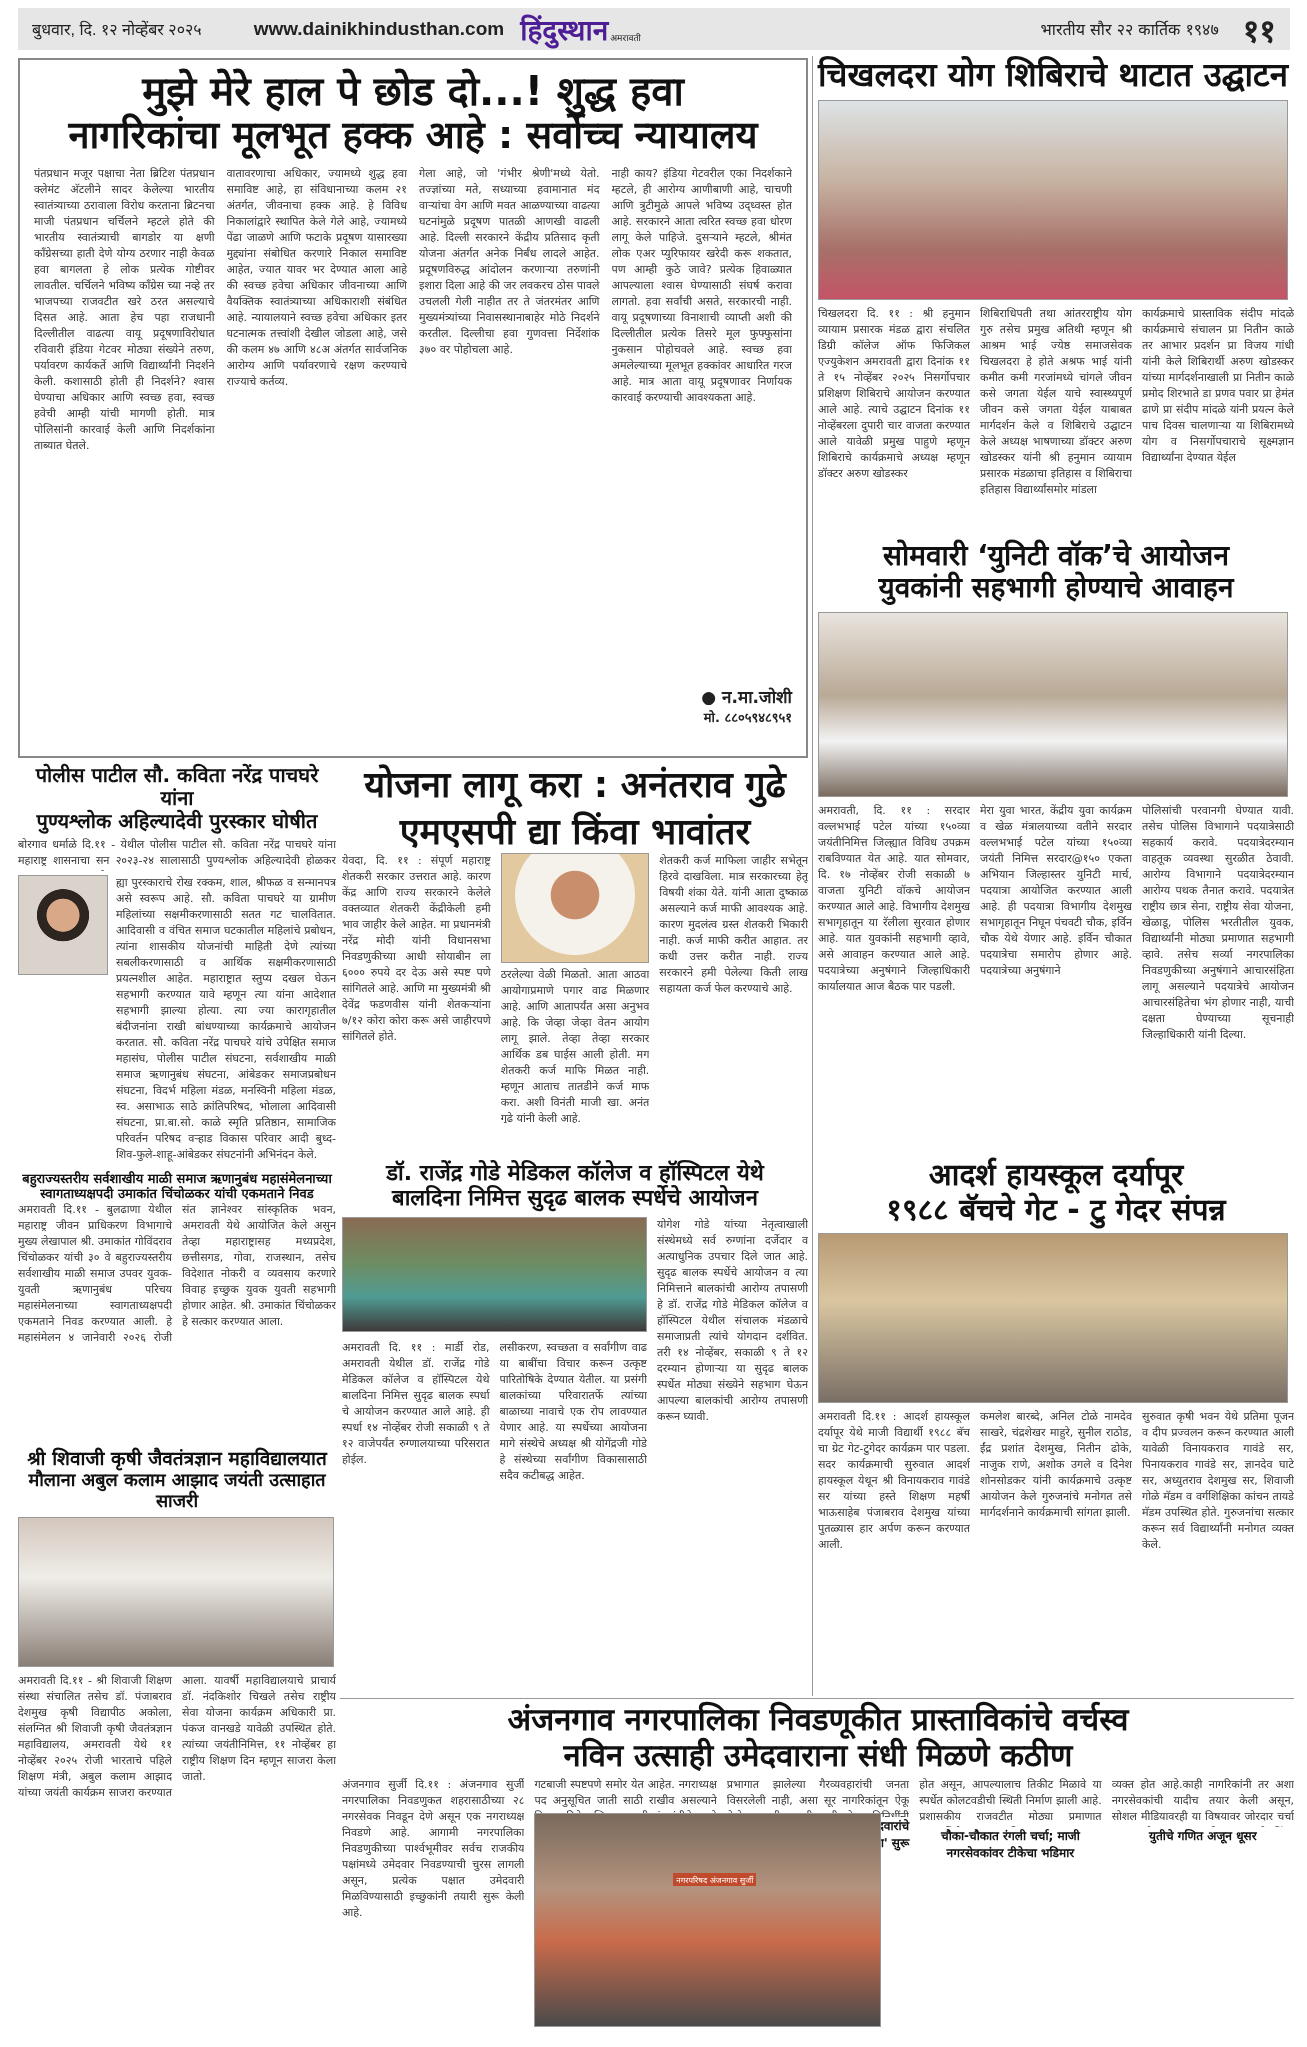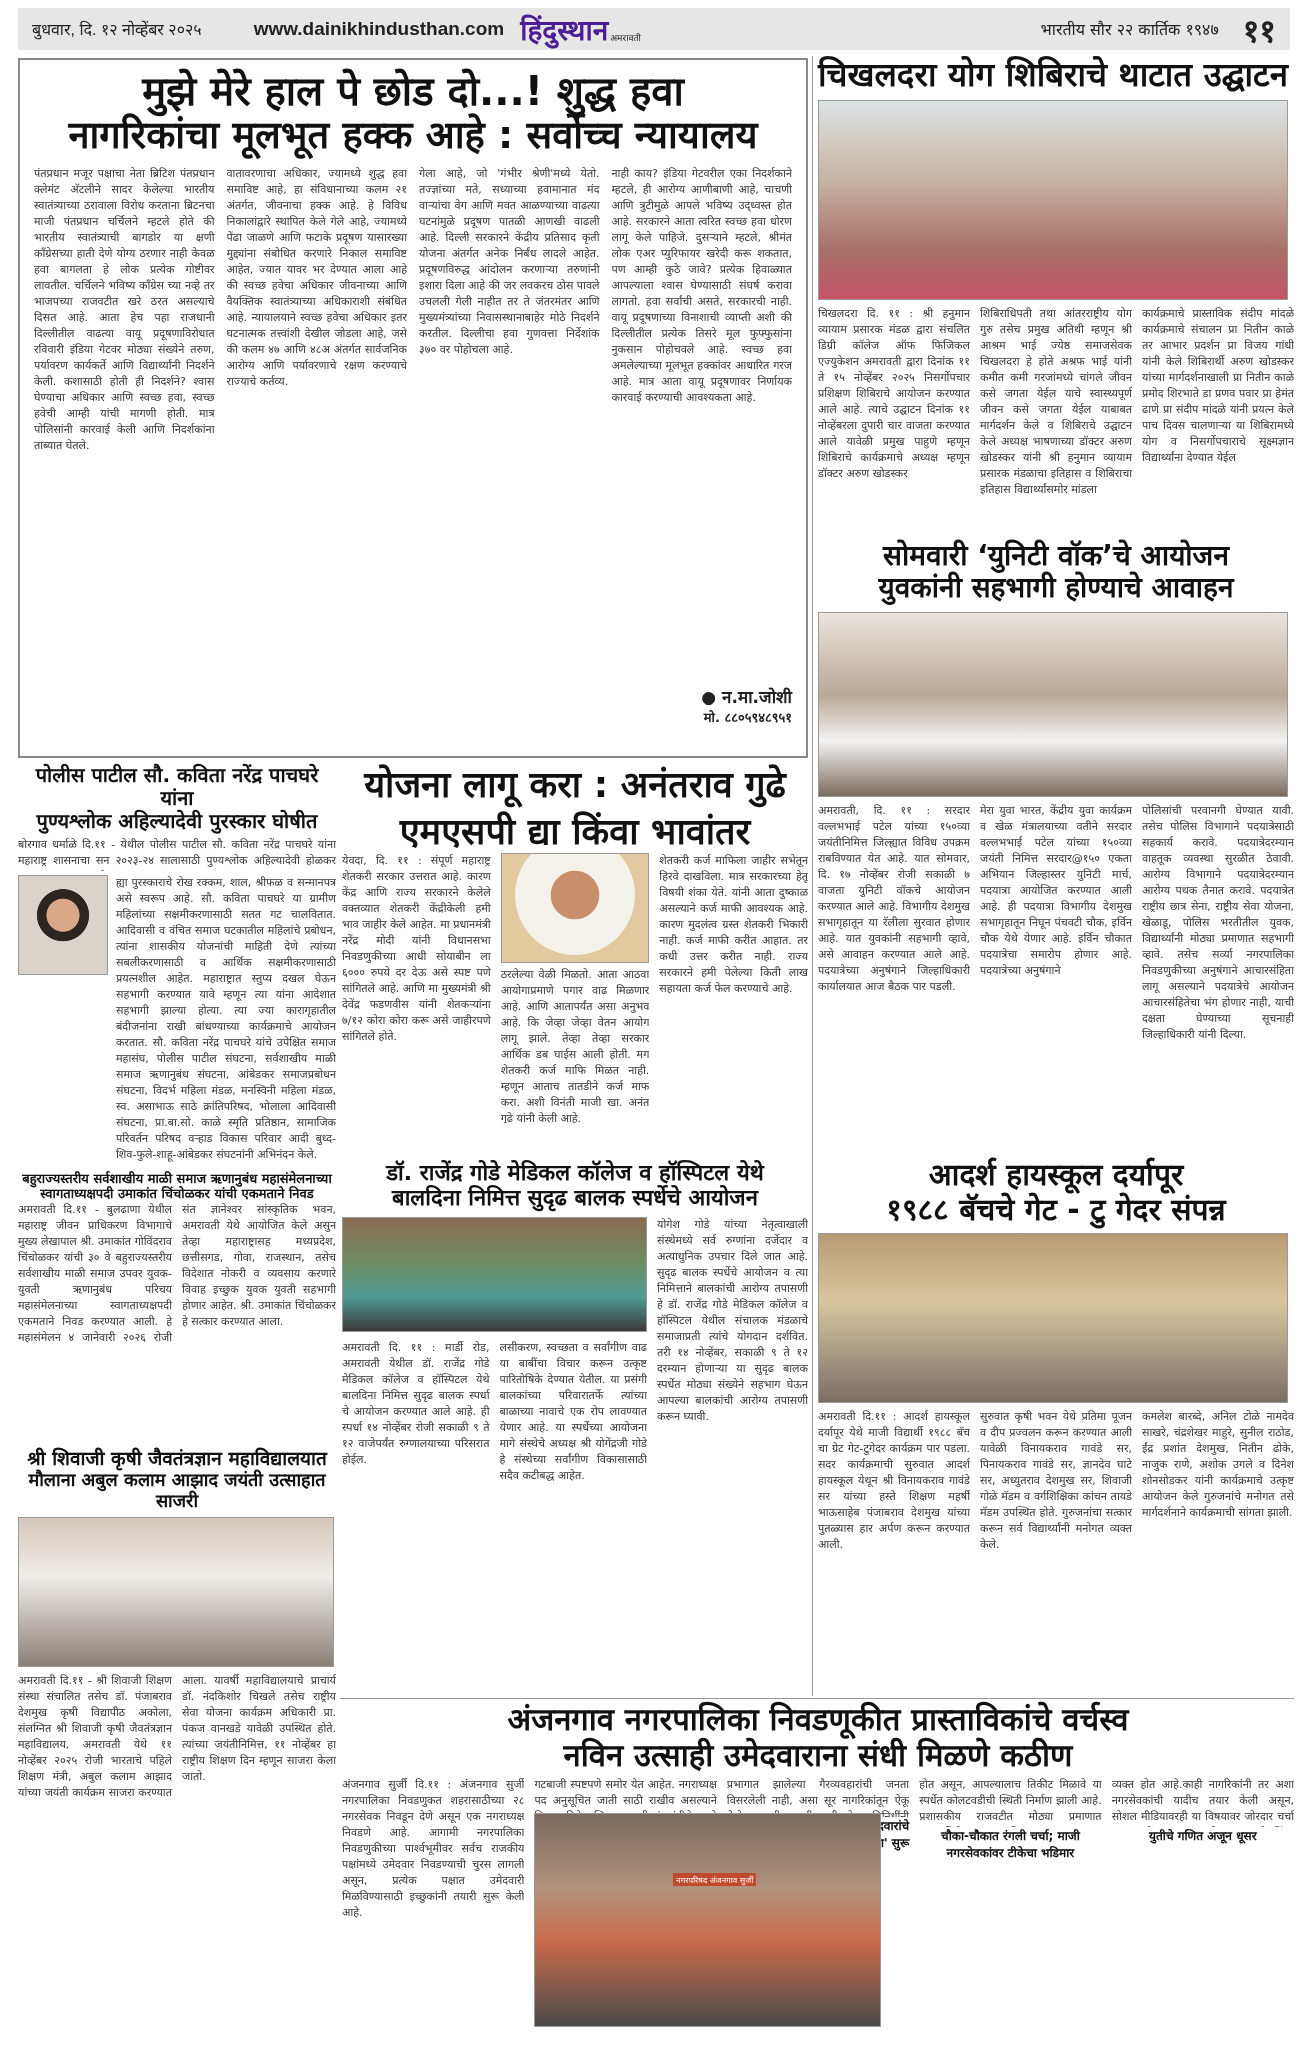--- a/index.html
+++ b/index.html
@@ -133,22 +133,22 @@
     <div class="body-text">लसीकरण, स्वच्छता व सर्वांगीण वाढ या बाबींचा विचार करून उत्कृष्ट पारितोषिके देण्यात येतील. या प्रसंगी बालकांच्या परिवारातर्फे त्यांच्या बाळाच्या नावाचे एक रोप लावण्यात येणार आहे. या स्पर्धेच्या आयोजना मागे संस्थेचे अध्यक्ष श्री योगेंद्रजी गोडे हे संस्थेच्या सर्वांगीण विकासासाठी सदैव कटीबद्ध आहेत.</div>
   </div>
 </div>
 
 <div class="abs" style="left:818px;top:1158px;width:476px;height:540px;">
   <div class="hl" style="font-size:30px;">आदर्श हायस्कूल दर्यापूर</div>
   <div class="hl" style="font-size:30px;">१९८८ बॅचचे गेट - टु गेदर संपन्न</div>
   <div class="photo p6" style="width:470px;height:170px;margin-top:6px;"></div>
   <div class="cols" style="margin-top:6px;height:260px;gap:10px;">
     <div class="body-text">अमरावती दि.११ : आदर्श हायस्कूल दर्यापूर येथे माजी विद्यार्थी १९८८ बॅच चा ग्रेट गेट-टुगेदर कार्यक्रम पार पडला. सदर कार्यक्रमाची सुरुवात आदर्श हायस्कूल येथून श्री विनायकराव गावंडे सर यांच्या हस्ते शिक्षण महर्षी भाऊसाहेब पंजाबराव देशमुख यांच्या पुतळ्यास हार अर्पण करून करण्यात आली.</div>
+    <div class="body-text">कमलेश बारब्दे, अनिल टोळे नामदेव साखरे, चंद्रशेखर माहुरे, सुनील राठोड, ईंद्र प्रशांत देशमुख, नितीन ढोके, नाजुक राणे, अशोक उगले व दिनेश शोनसोडकर यांनी कार्यक्रमाचे उत्कृष्ट आयोजन केले गुरुजनांचे मनोगत तसे मार्गदर्शनाने कार्यक्रमाची सांगता झाली.</div>
     <div class="body-text">सुरुवात कृषी भवन येथे प्रतिमा पूजन व दीप प्रज्वलन करून करण्यात आली यावेळी विनायकराव गावंडे सर, पिनायकराव गावंडे सर, ज्ञानदेव घाटे सर, अध्युतराव देशमुख सर, शिवाजी गोळे मॅडम व वर्गशिक्षिका कांचन तायडे मॅडम उपस्थित होते. गुरुजनांचा सत्कार करून सर्व विद्यार्थ्यांनी मनोगत व्यक्त केले.</div>
-    <div class="body-text">कमलेश बारब्दे, अनिल टोळे नामदेव साखरे, चंद्रशेखर माहुरे, सुनील राठोड, ईंद्र प्रशांत देशमुख, नितीन ढोके, नाजुक राणे, अशोक उगले व दिनेश शोनसोडकर यांनी कार्यक्रमाचे उत्कृष्ट आयोजन केले गुरुजनांचे मनोगत तसे मार्गदर्शनाने कार्यक्रमाची सांगता झाली.</div>
   </div>
 </div>
 
 <div class="hline" style="left:340px;top:1698px;width:954px;"></div>
 
 <div class="abs" style="left:342px;top:1702px;width:952px;height:340px;">
   <div class="hl" style="font-size:31px;">अंजनगाव नगरपालिका निवडणूकीत  प्रास्ताविकांचे वर्चस्व</div>
   <div class="hl" style="font-size:31px;margin-bottom:4px;">नविन उत्साही उमेदवाराना संधी मिळणे कठीण</div>
   <div class="cols" style="height:250px;gap:10px;">
     <div class="body-text">अंजनगाव सुर्जी दि.११ : अंजनगाव सुर्जी नगरपालिका निवडणुकत शहरासाठीच्या २८ नगरसेवक निवडून देणे असून एक नगराध्यक्ष निवडणे आहे. आगामी नगरपालिका निवडणुकीच्या पार्श्वभूमीवर सर्वच राजकीय पक्षांमध्ये उमेदवार निवडण्याची चुरस लागली असून, प्रत्येक पक्षात उमेदवारी मिळविण्यासाठी इच्छुकांनी तयारी सुरू केली आहे.</div>

